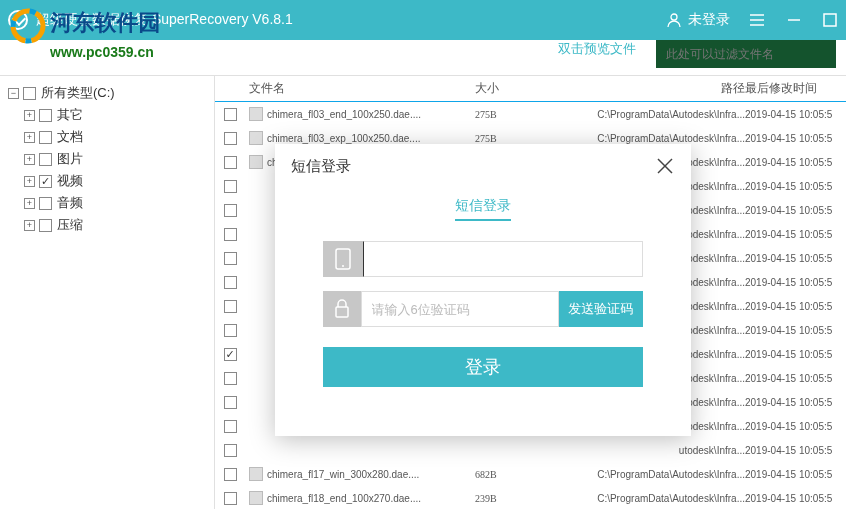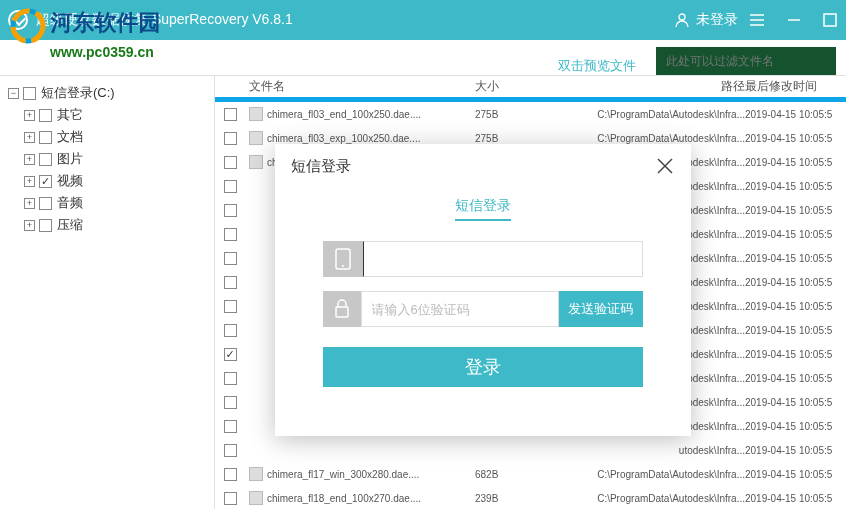--- a/index.html
+++ b/index.html
@@ -2,51 +2,51 @@
 <html><head>
 <meta charset="utf-8">
 <style>
 * { margin: 0; padding: 0; box-sizing: border-box; font-family: "Microsoft YaHei", Arial, sans-serif; }
 body { width: 846px; height: 509px; overflow: hidden; background: #fff; position: relative; }
 
 .titlebar { height: 40px; background: #3db9c7; display: flex; align-items: center; padding: 0 8px; color: #fff; font-size: 14px; }
 .titlebar .logo { width: 20px; height: 20px; border: 2px solid #fff; border-radius: 50%; margin-right: 8px; position: relative; }
 .titlebar .logo::after { content: ""; position: absolute; width: 8px; height: 8px; border: 2px solid #fff; border-top: none; border-left: none; transform: rotate(45deg); top: 2px; left: 4px; }
 .titlebar .title { flex: 1; }
-.titlebar .user-area { display: flex; align-items: center; gap: 6px; margin-right: 12px; cursor: pointer; }
+.titlebar .user-area { display: flex; align-items: center; gap: 6px; margin-right: 20px; cursor: pointer; }
 .titlebar .user-icon { width: 16px; height: 16px; }
 .titlebar .win-controls { display: flex; gap: 20px; align-items: center; }
 .titlebar .win-btn { width: 16px; height: 16px; cursor: pointer; display: flex; align-items: center; justify-content: center; }
 
 .watermark { position: absolute; top: 8px; left: 10px; z-index: 5; pointer-events: none; }
 .watermark .wm-top { font-size: 22px; font-weight: bold; color: #0a4a8a; }
 .watermark .wm-logo { display: inline-block; width: 36px; height: 36px; vertical-align: middle; }
 .watermark .wm-url { font-size: 14px; color: #1a7a1a; font-weight: bold; margin-left: 40px; }
 
-.toolbar { height: 36px; display: flex; align-items: flex-end; border-bottom: 1px solid #e0e0e0; }
+.toolbar { height: 36px; display: flex; align-items: flex-start; border-bottom: 1px solid #e0e0e0; }
 .toolbar .spacer { flex: 1; }
 .toolbar .preview-hint { color: #3db9c7; font-size: 13px; padding: 0 20px; }
 .toolbar .filter-input { width: 180px; height: 28px; border: none; background: #14532d; padding: 0 10px; font-size: 12px; color: #999; margin-right: 10px; }
 
 .content { display: flex; height: calc(100% - 76px); }
 
 .sidebar { width: 215px; border-right: 1px solid #e0e0e0; padding: 6px 4px; font-size: 13px; overflow-y: auto; }
 .tree-node { display: flex; align-items: center; height: 22px; padding-left: 4px; }
 .tree-node.child { padding-left: 20px; }
 .tree-toggle { width: 11px; height: 11px; border: 1px solid #888; display: flex; align-items: center; justify-content: center; font-size: 9px; line-height: 1; margin-right: 4px; cursor: pointer; color: #555; }
 .tree-check { width: 13px; height: 13px; border: 1px solid #888; margin-right: 5px; cursor: pointer; display: flex; align-items: center; justify-content: center; }
 .tree-check.checked::after { content: "✓"; font-size: 11px; color: #333; }
 .tree-label { color: #333; }
 
 .filelist { flex: 1; overflow: auto; }
-.fl-header { display: flex; height: 26px; align-items: center; border-bottom: 5px solid #0ea5e9; font-size: 12px; color: #555; background: #fff; position: sticky; top: 0; }
+.fl-header { display: flex; height: 26px; align-items: center; border-bottom: 1px solid #0ea5e9; font-size: 12px; color: #555; background: #fff; position: sticky; top: 0; }
 .fl-row { display: flex; height: 24px; align-items: center; font-size: 10px; color: #555; }
 .col-check { width: 30px; display: flex; justify-content: center; }
 .col-name { width: 230px; padding-left: 4px; white-space: nowrap; overflow: hidden; text-overflow: ellipsis; display: flex; align-items: center; gap: 4px; }
-.col-size { width: 60px; }
+.col-size { width: 60px; font-family: Liberation Serif, serif; }
 .col-path { width: 210px; white-space: nowrap; overflow: hidden; text-overflow: ellipsis; text-align: right; }
 .col-time { flex: 1; white-space: nowrap; overflow: hidden; }
 .file-icon { width: 14px; height: 14px; background: #ddd; border: 1px solid #bbb; flex-shrink: 0; }
 .row-check { width: 13px; height: 13px; border: 1px solid #888; cursor: pointer; display: flex; align-items: center; justify-content: center; }
 .row-check.checked::after { content: "✓"; font-size: 11px; color: #333; }
 
 .modal-backdrop { position: absolute; top: 144px; left: 275px; width: 416px; height: 292px; background: #fff; box-shadow: 0 4px 24px rgba(0,0,0,0.25); z-index: 100; }
 .modal-header { display: flex; align-items: center; justify-content: space-between; padding: 12px 16px 8px; }
 .modal-title { font-size: 15px; color: #333; }
 .modal-close { width: 20px; height: 20px; cursor: pointer; font-size: 20px; color: #444; display: flex; align-items: center; justify-content: center; }
@@ -115,21 +115,21 @@
   <div class="preview-hint">双击预览文件</div>
   <input class="filter-input" placeholder="此处可以过滤文件名" style="">
 </div>
 
 <div class="content">
 
   <div class="sidebar">
     <div class="tree-node">
       <div class="tree-toggle">−</div>
       <div class="tree-check"></div>
-      <span class="tree-label">短信登录(C:)</span>
+      <span class="tree-label">所有类型(C:)</span>
     </div>
     <div id="tree-children">
         <div class="tree-node child">
           <div class="tree-toggle">+</div>
           <div class="tree-check"></div>
           <span class="tree-label">其它</span>
         </div>
         <div class="tree-node child">
           <div class="tree-toggle">+</div>
           <div class="tree-check"></div>

